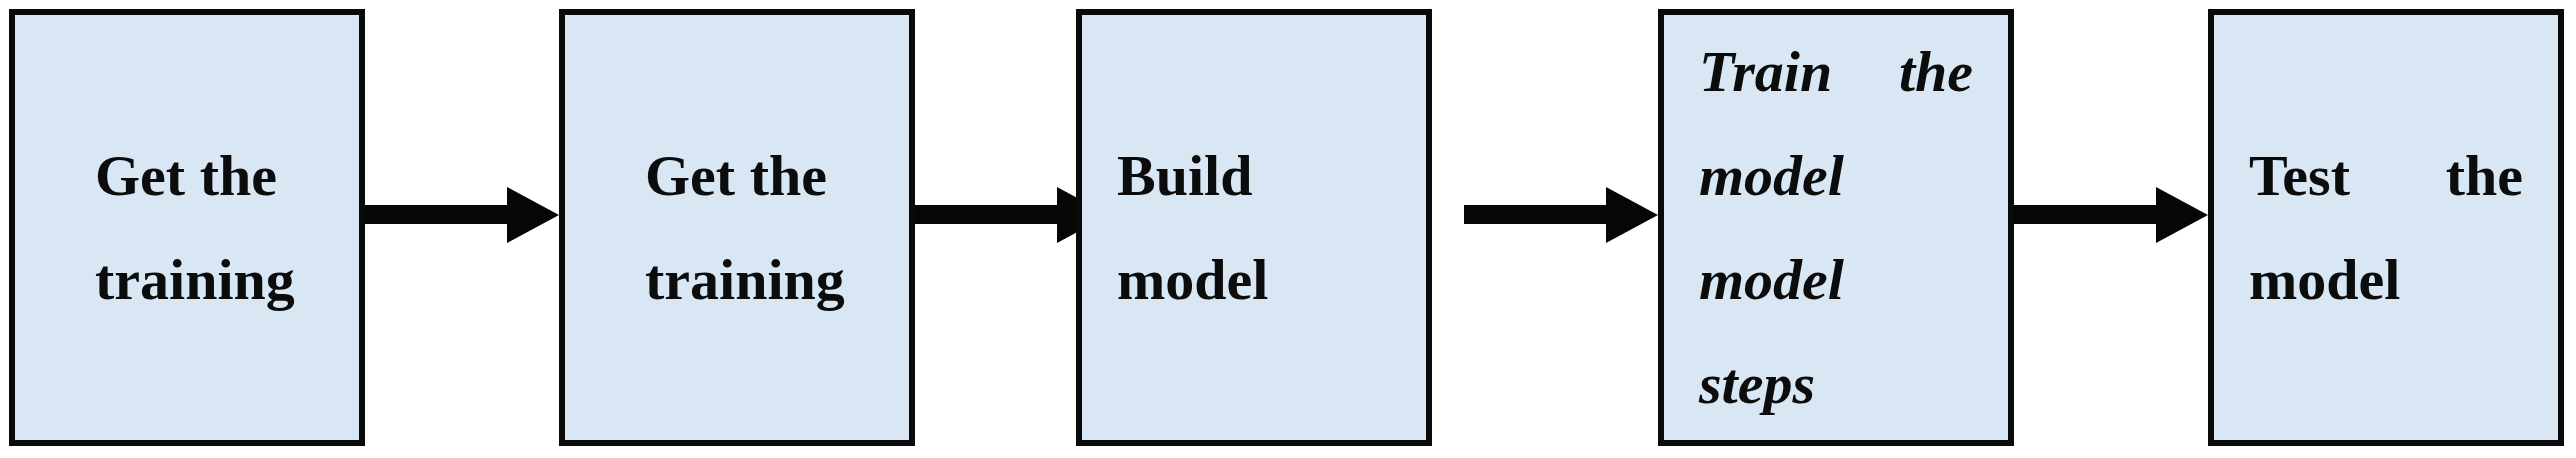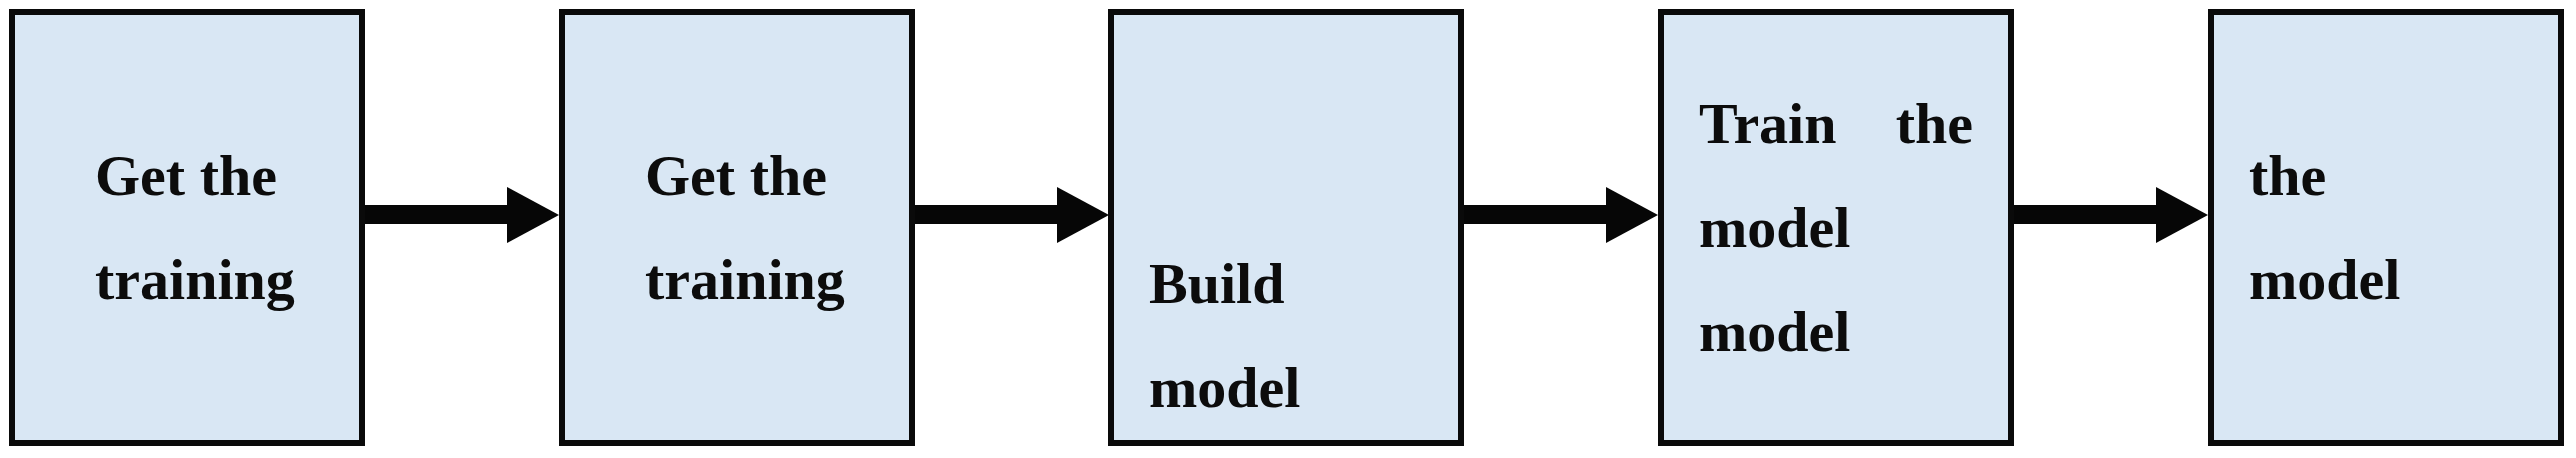--- a/index.html
+++ b/index.html
@@ -85,36 +85,37 @@
         <div class="head"></div>
       </div>
       <div class="box leftpad" style="left: 559px;">
         <div class="line">Get the</div>
         <div class="line">training</div>
       </div>
       <div class="arrow" style="left: 915px;">
         <div class="shaft"></div>
         <div class="head"></div>
       </div>
-      <div class="box" style="left: 1108px; justify-content: flex-end;">
+      <div class="box" style="left: 1076px;">
         <div class="line justify"><span>Build</span></div>
         <div class="line">model</div>
       </div>
       <div class="arrow" style="left: 1464px;">
         <div class="shaft"></div>
         <div class="head"></div>
       </div>
-      <div class="box" style="left: 1658px;">
+      <div class="box" style="left: 1658px; font-style: italic;">
         <div class="line justify"><span>Train</span><span>the</span></div>
         <div class="line justify"><span>model</span></div>
         <div class="line">model</div>
+        <div class="line">steps</div>
       </div>
       <div class="arrow" style="left: 2014px;">
         <div class="shaft"></div>
         <div class="head"></div>
       </div>
       <div class="box" style="left: 2208px;">
-        <div class="line justify"><span>the</span></div>
+        <div class="line justify"><span>Test</span><span>the</span></div>
         <div class="line">model</div>
       </div>
     </div>
 </main>
 
 
 </body></html>

